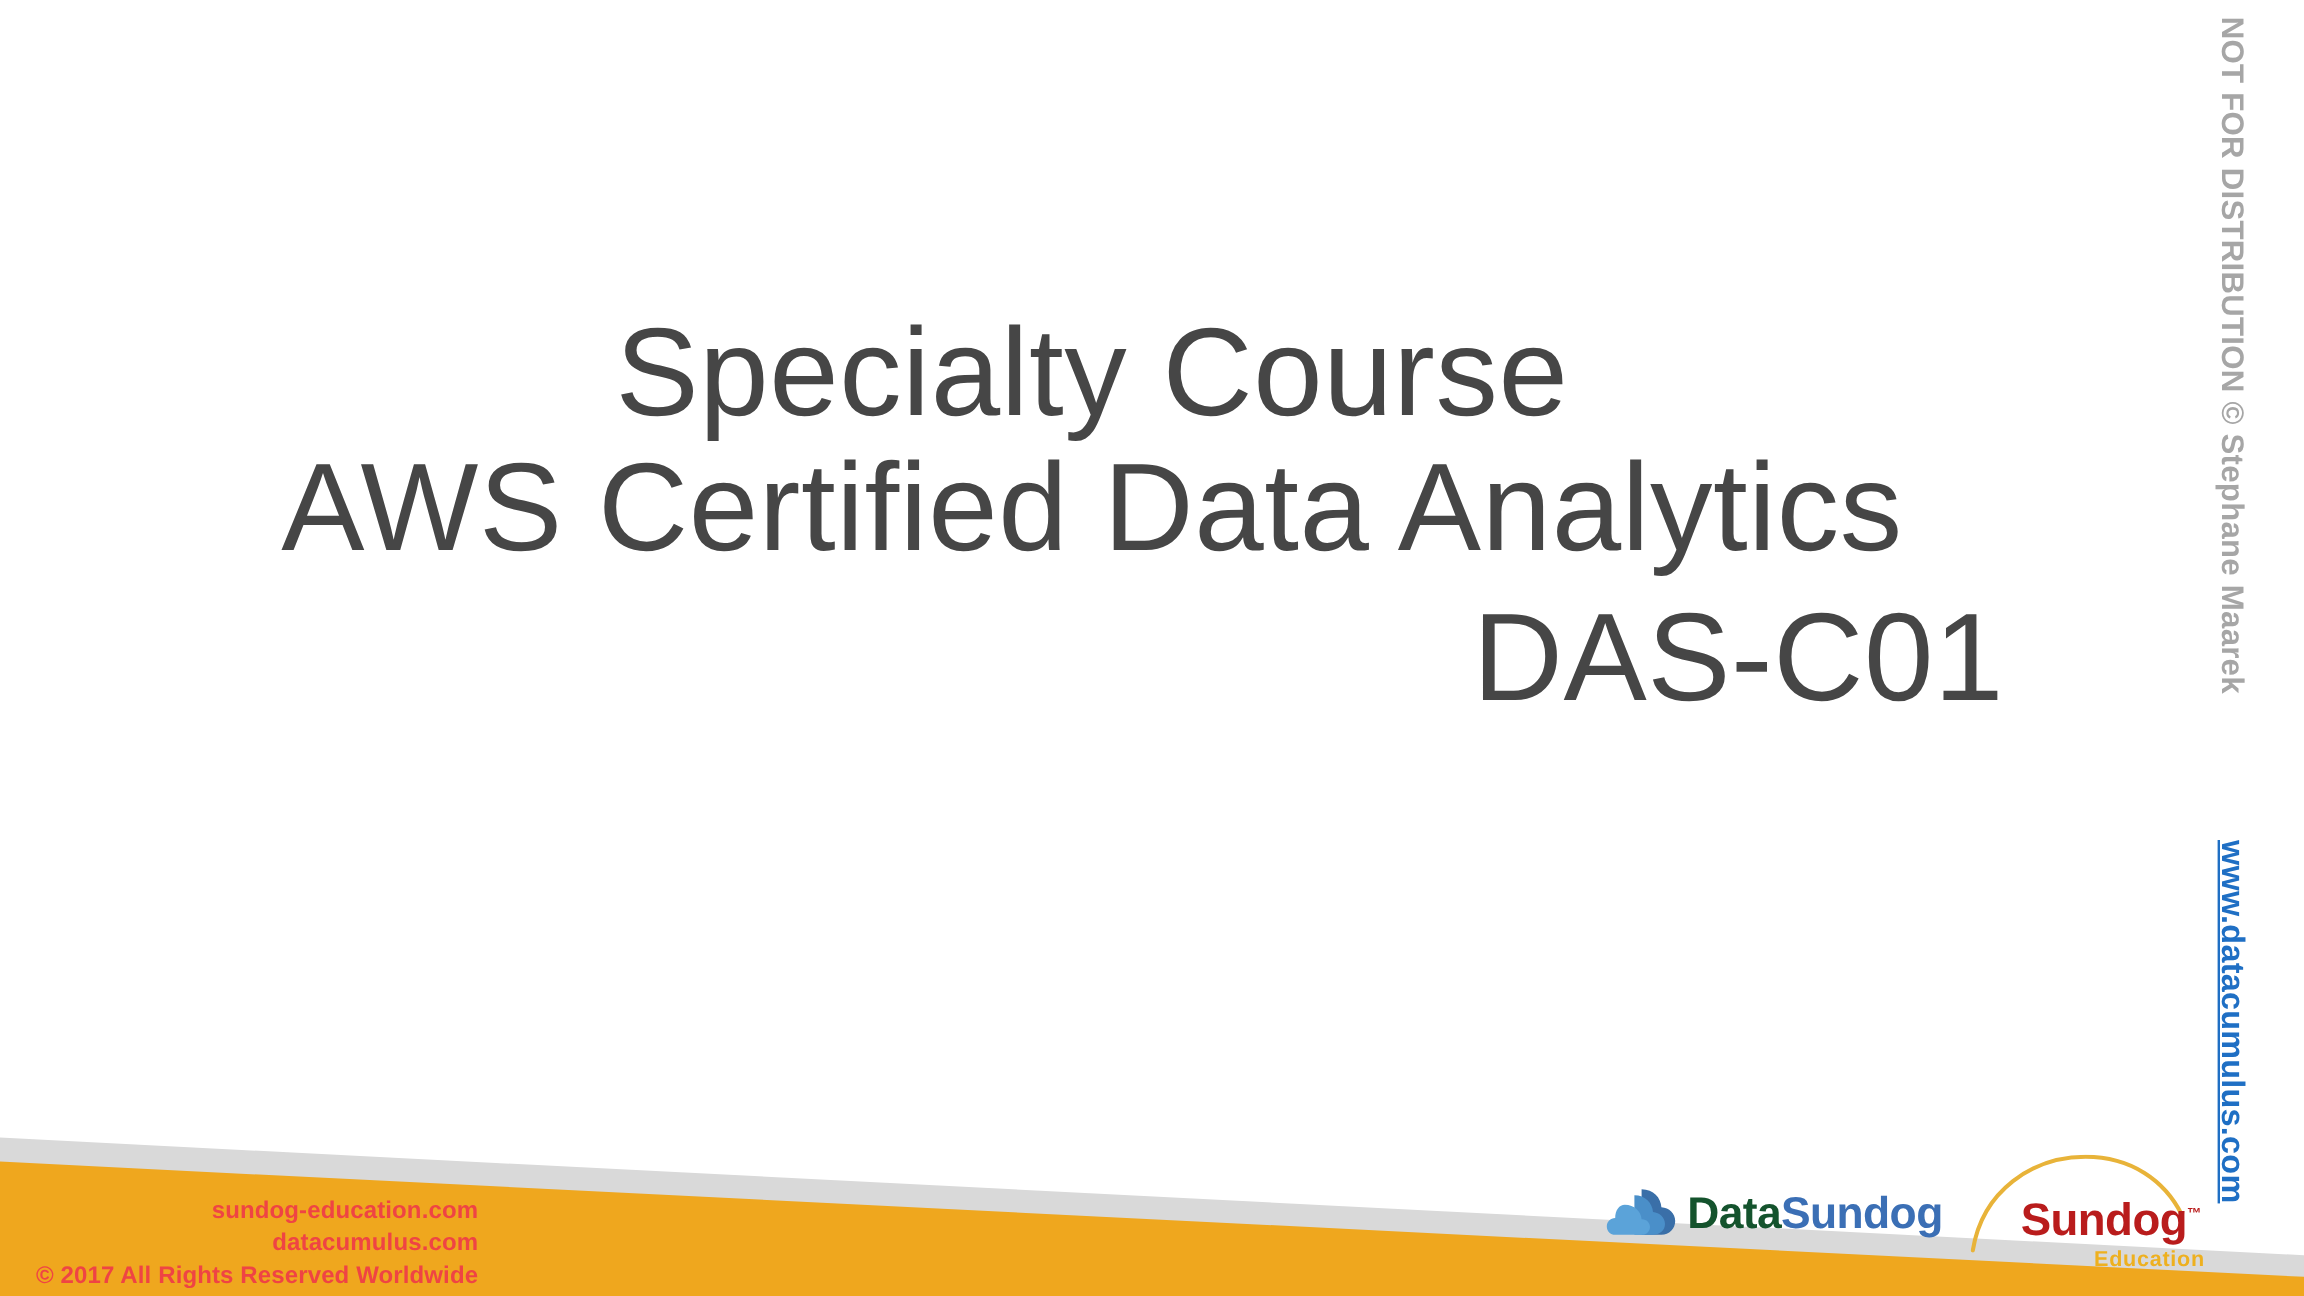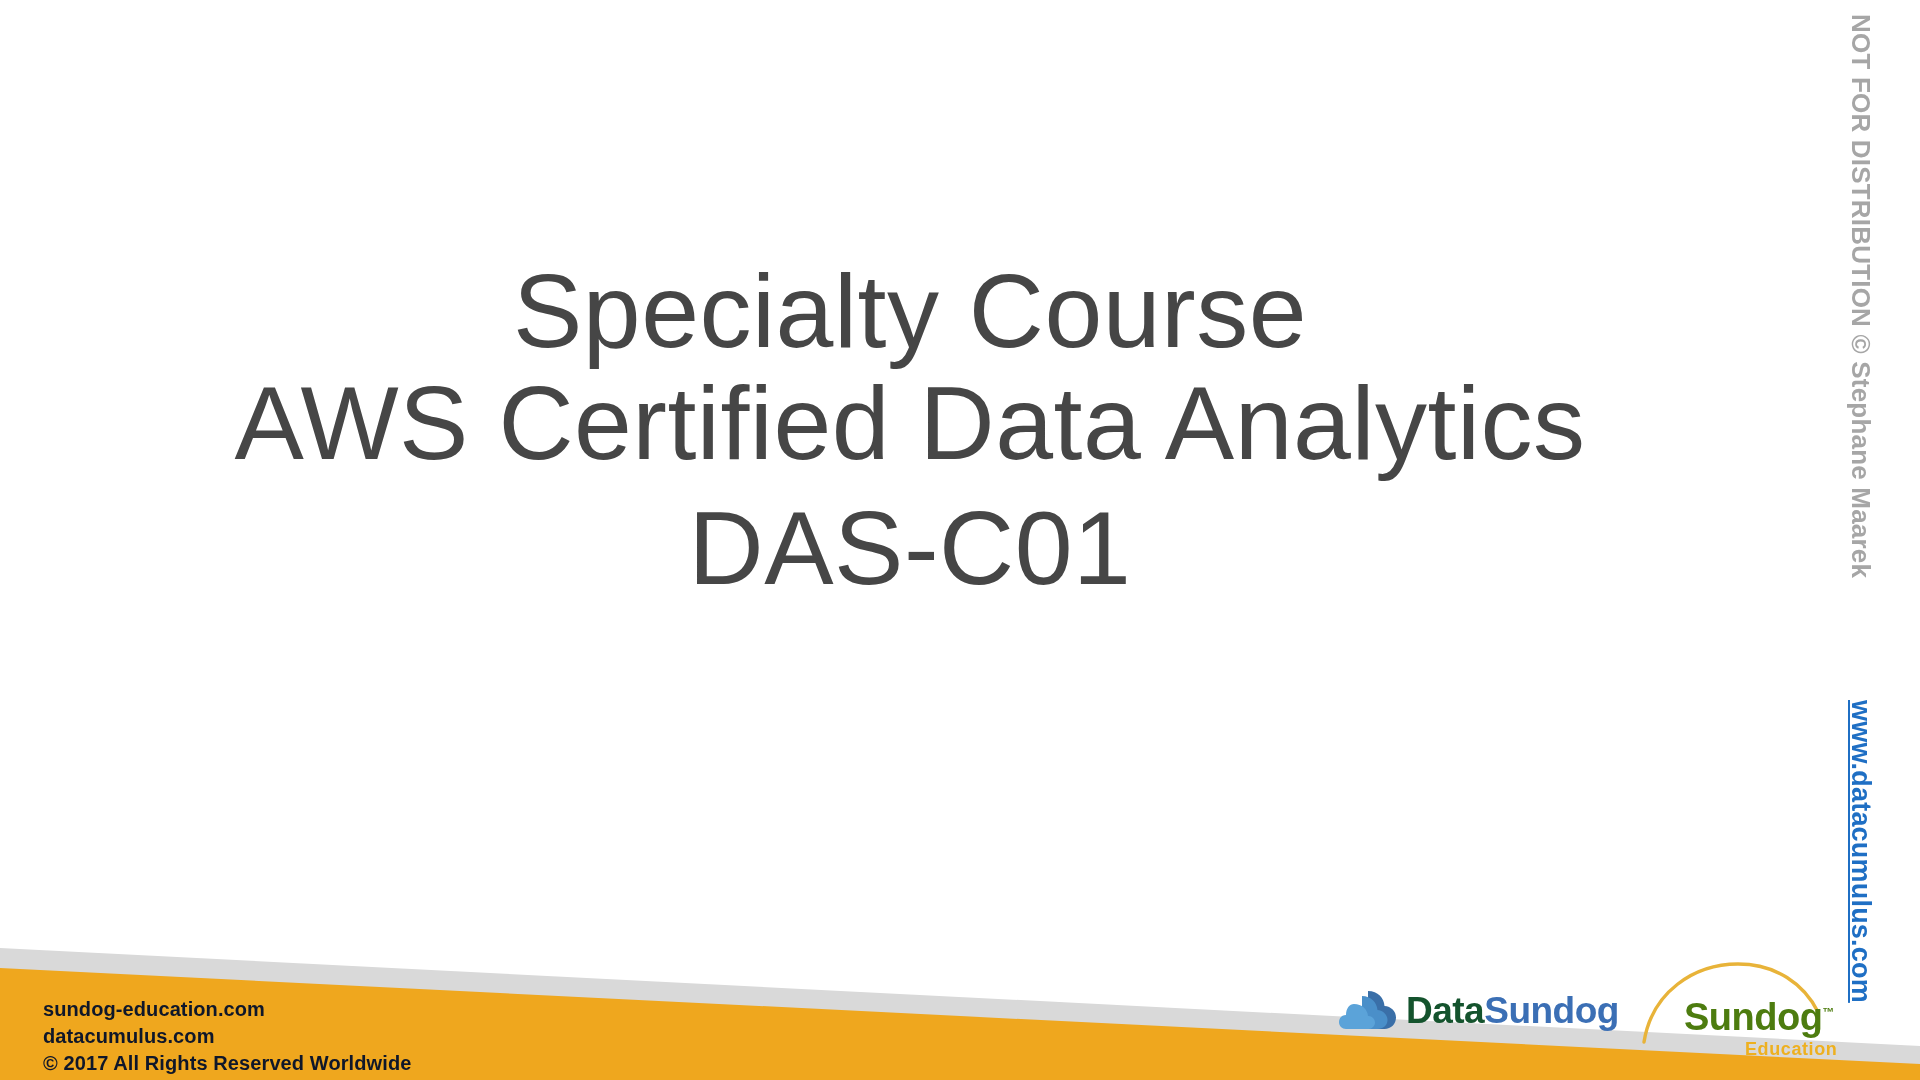--- a/index.html
+++ b/index.html
@@ -32,21 +32,21 @@
     font-size: 104px;
     line-height: 1.08;
     letter-spacing: 0.5px;
   }
   .title-line {
     display: block;
     white-space: nowrap;
   }
   .title-line.l1 { font-size: 104px; }
   .title-line.l2 { font-size: 104px; }
-  .title-line.l3 { font-size: 104px; margin-top: 12px; }
+  .title-line.l3 { font-size: 104px; margin-top: 12px; text-align: right; }
 
   
   .band-gray {
     position: absolute;
     left: 0;
     top: 0;
     width: 1920px;
     height: 1080px;
     pointer-events: none;
   }
@@ -55,29 +55,30 @@
     left: 0;
     top: 0;
     width: 1920px;
     height: 1080px;
     pointer-events: none;
   }
 
   
   .footer-text {
     position: absolute;
-    left: 43px;
+    left: 30px;
     top: 996px;
-    color: #0f172a;
+    color: #ef4444;
     font-family: "Liberation Sans", sans-serif;
     font-size: 20px;
     font-weight: 600;
     line-height: 27px;
     letter-spacing: 0.1px;
     white-space: nowrap;
+    text-align: right;
   }
   .footer-text div { display: block; }
 
   
   .logo-datacumulus {
     position: absolute;
     left: 1338px;
     top: 982px;
     display: flex;
     align-items: center;
@@ -115,21 +116,21 @@
     width: 190px;
     height: 82px;
   }
   .sundog-name {
     position: absolute;
     left: 42px;
     top: 36px;
     font-family: "Liberation Sans", sans-serif;
     font-size: 38px;
     font-weight: bold;
-    color: #4d7c0f;
+    color: #b91c1c;
     letter-spacing: -0.5px;
     line-height: 1;
     white-space: nowrap;
   }
   .sundog-tm {
     font-size: 12px;
     font-weight: bold;
     vertical-align: super;
     letter-spacing: 0;
   }

